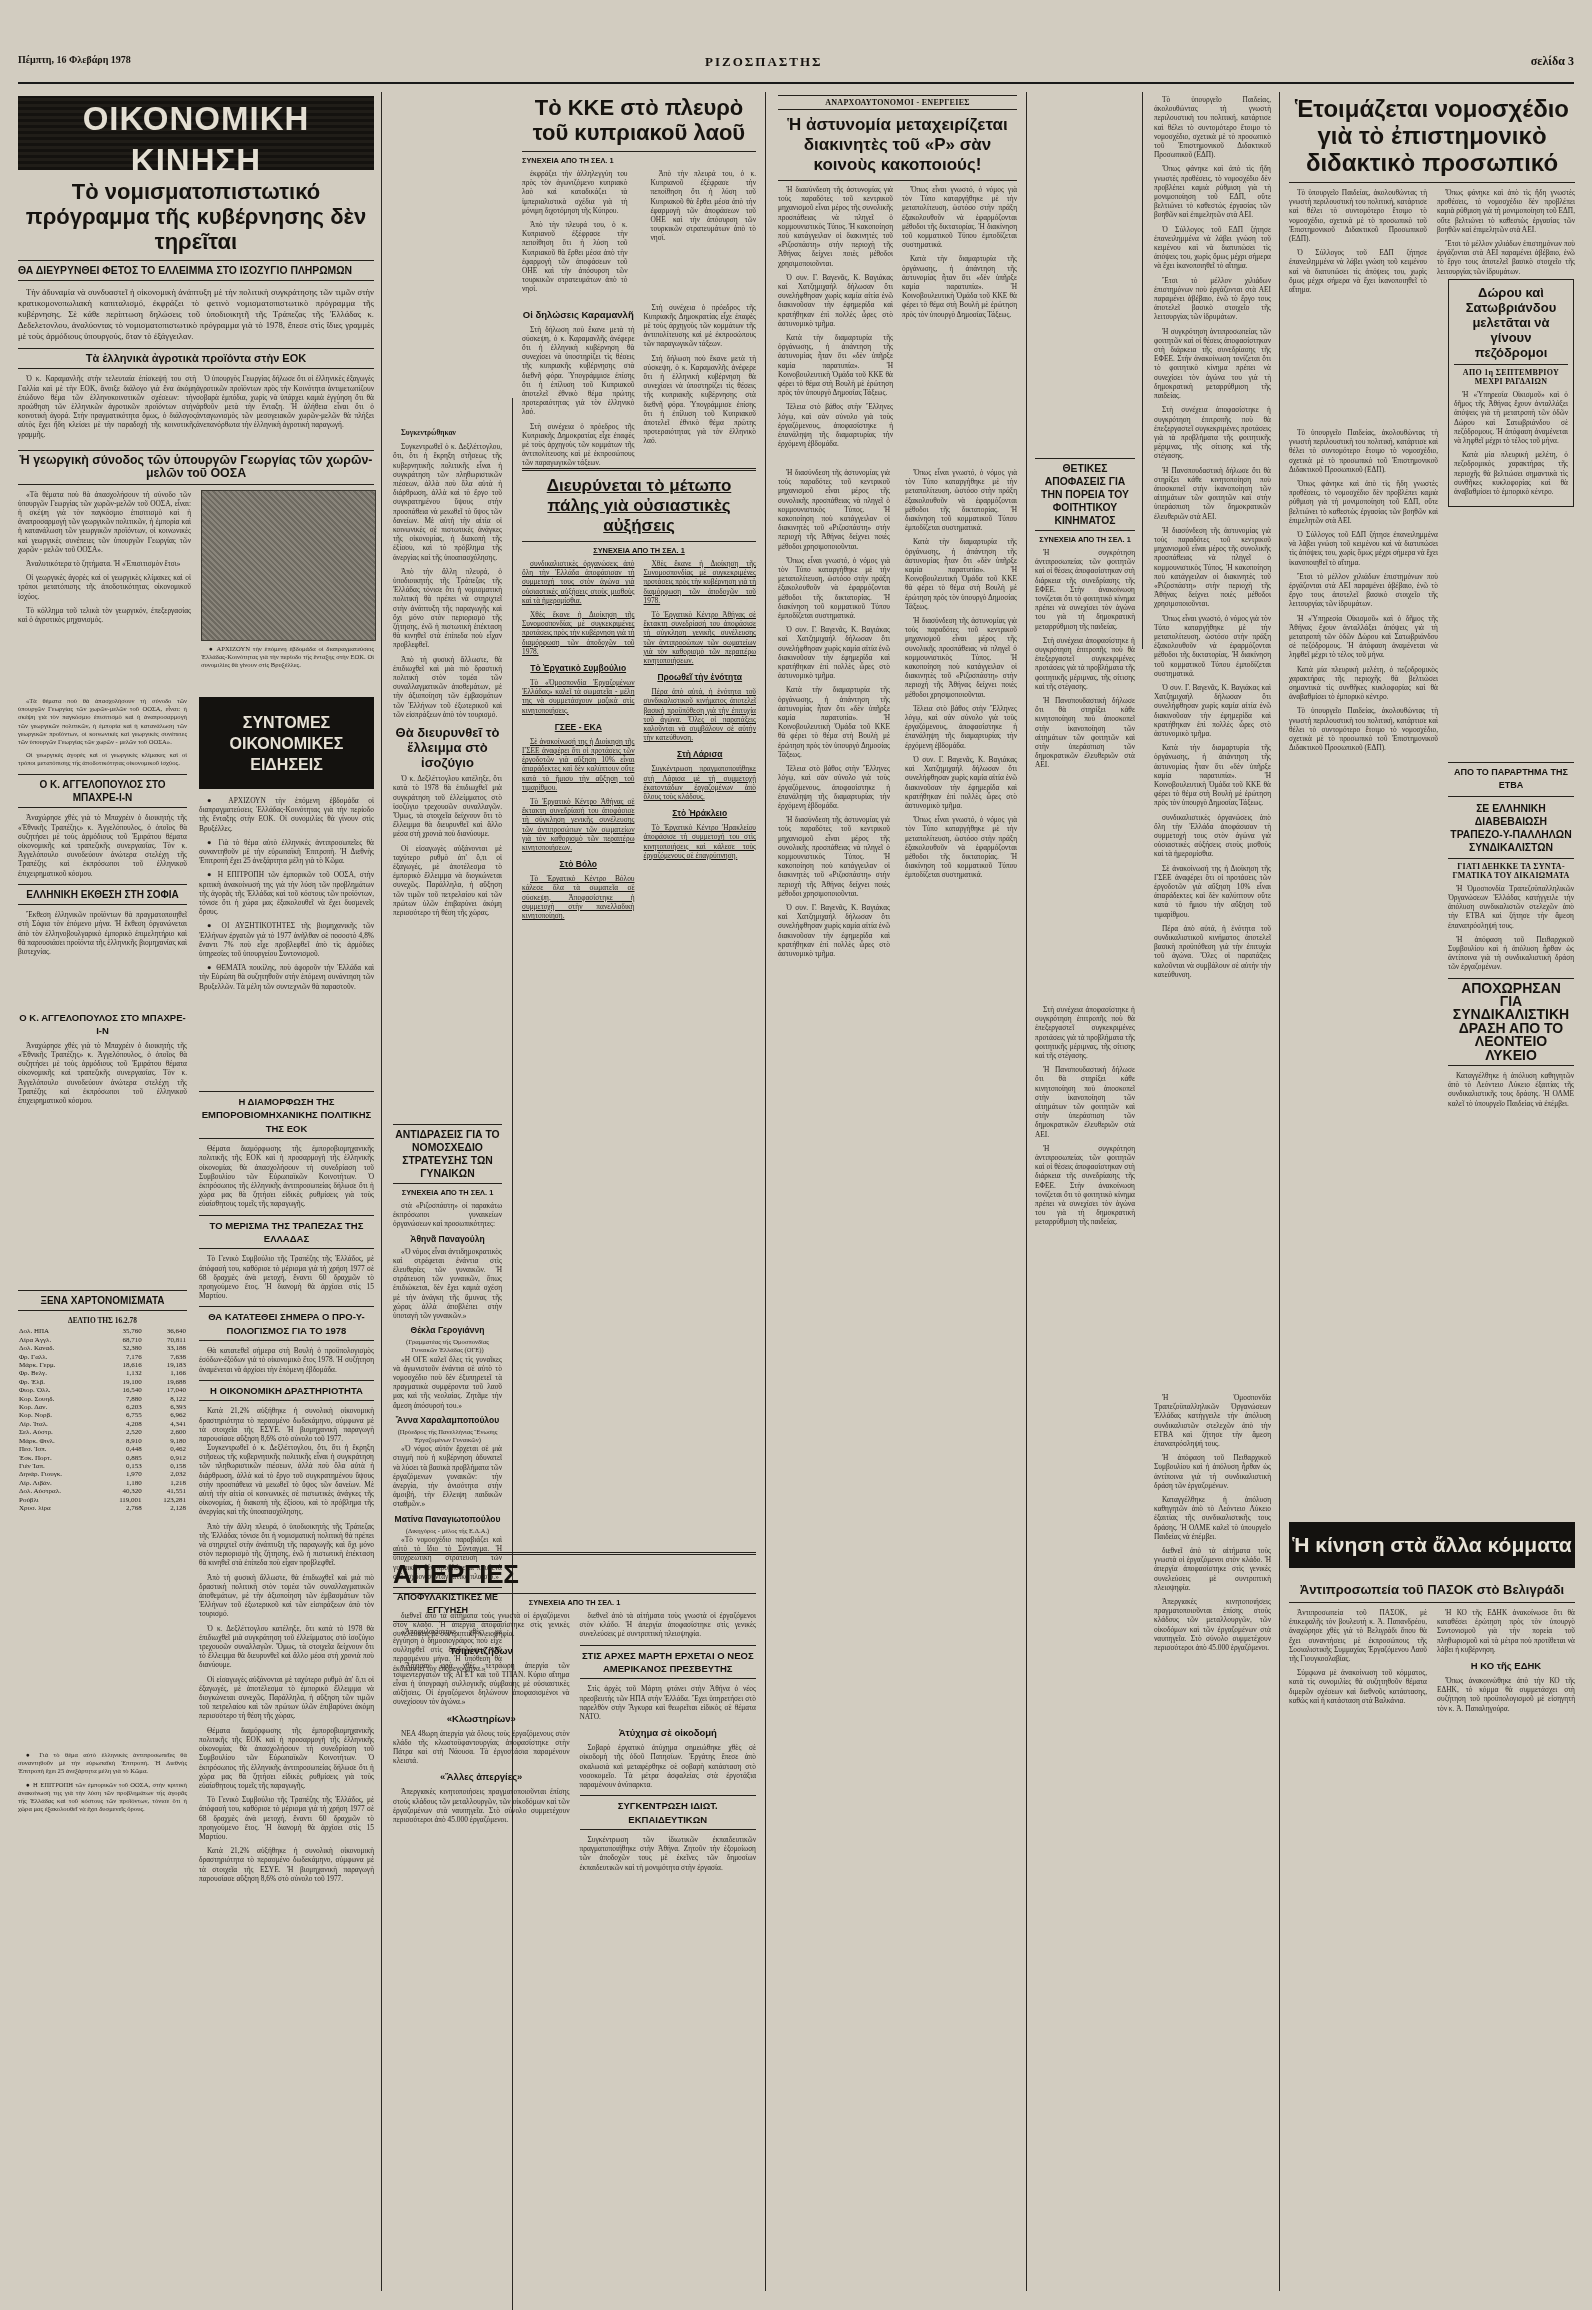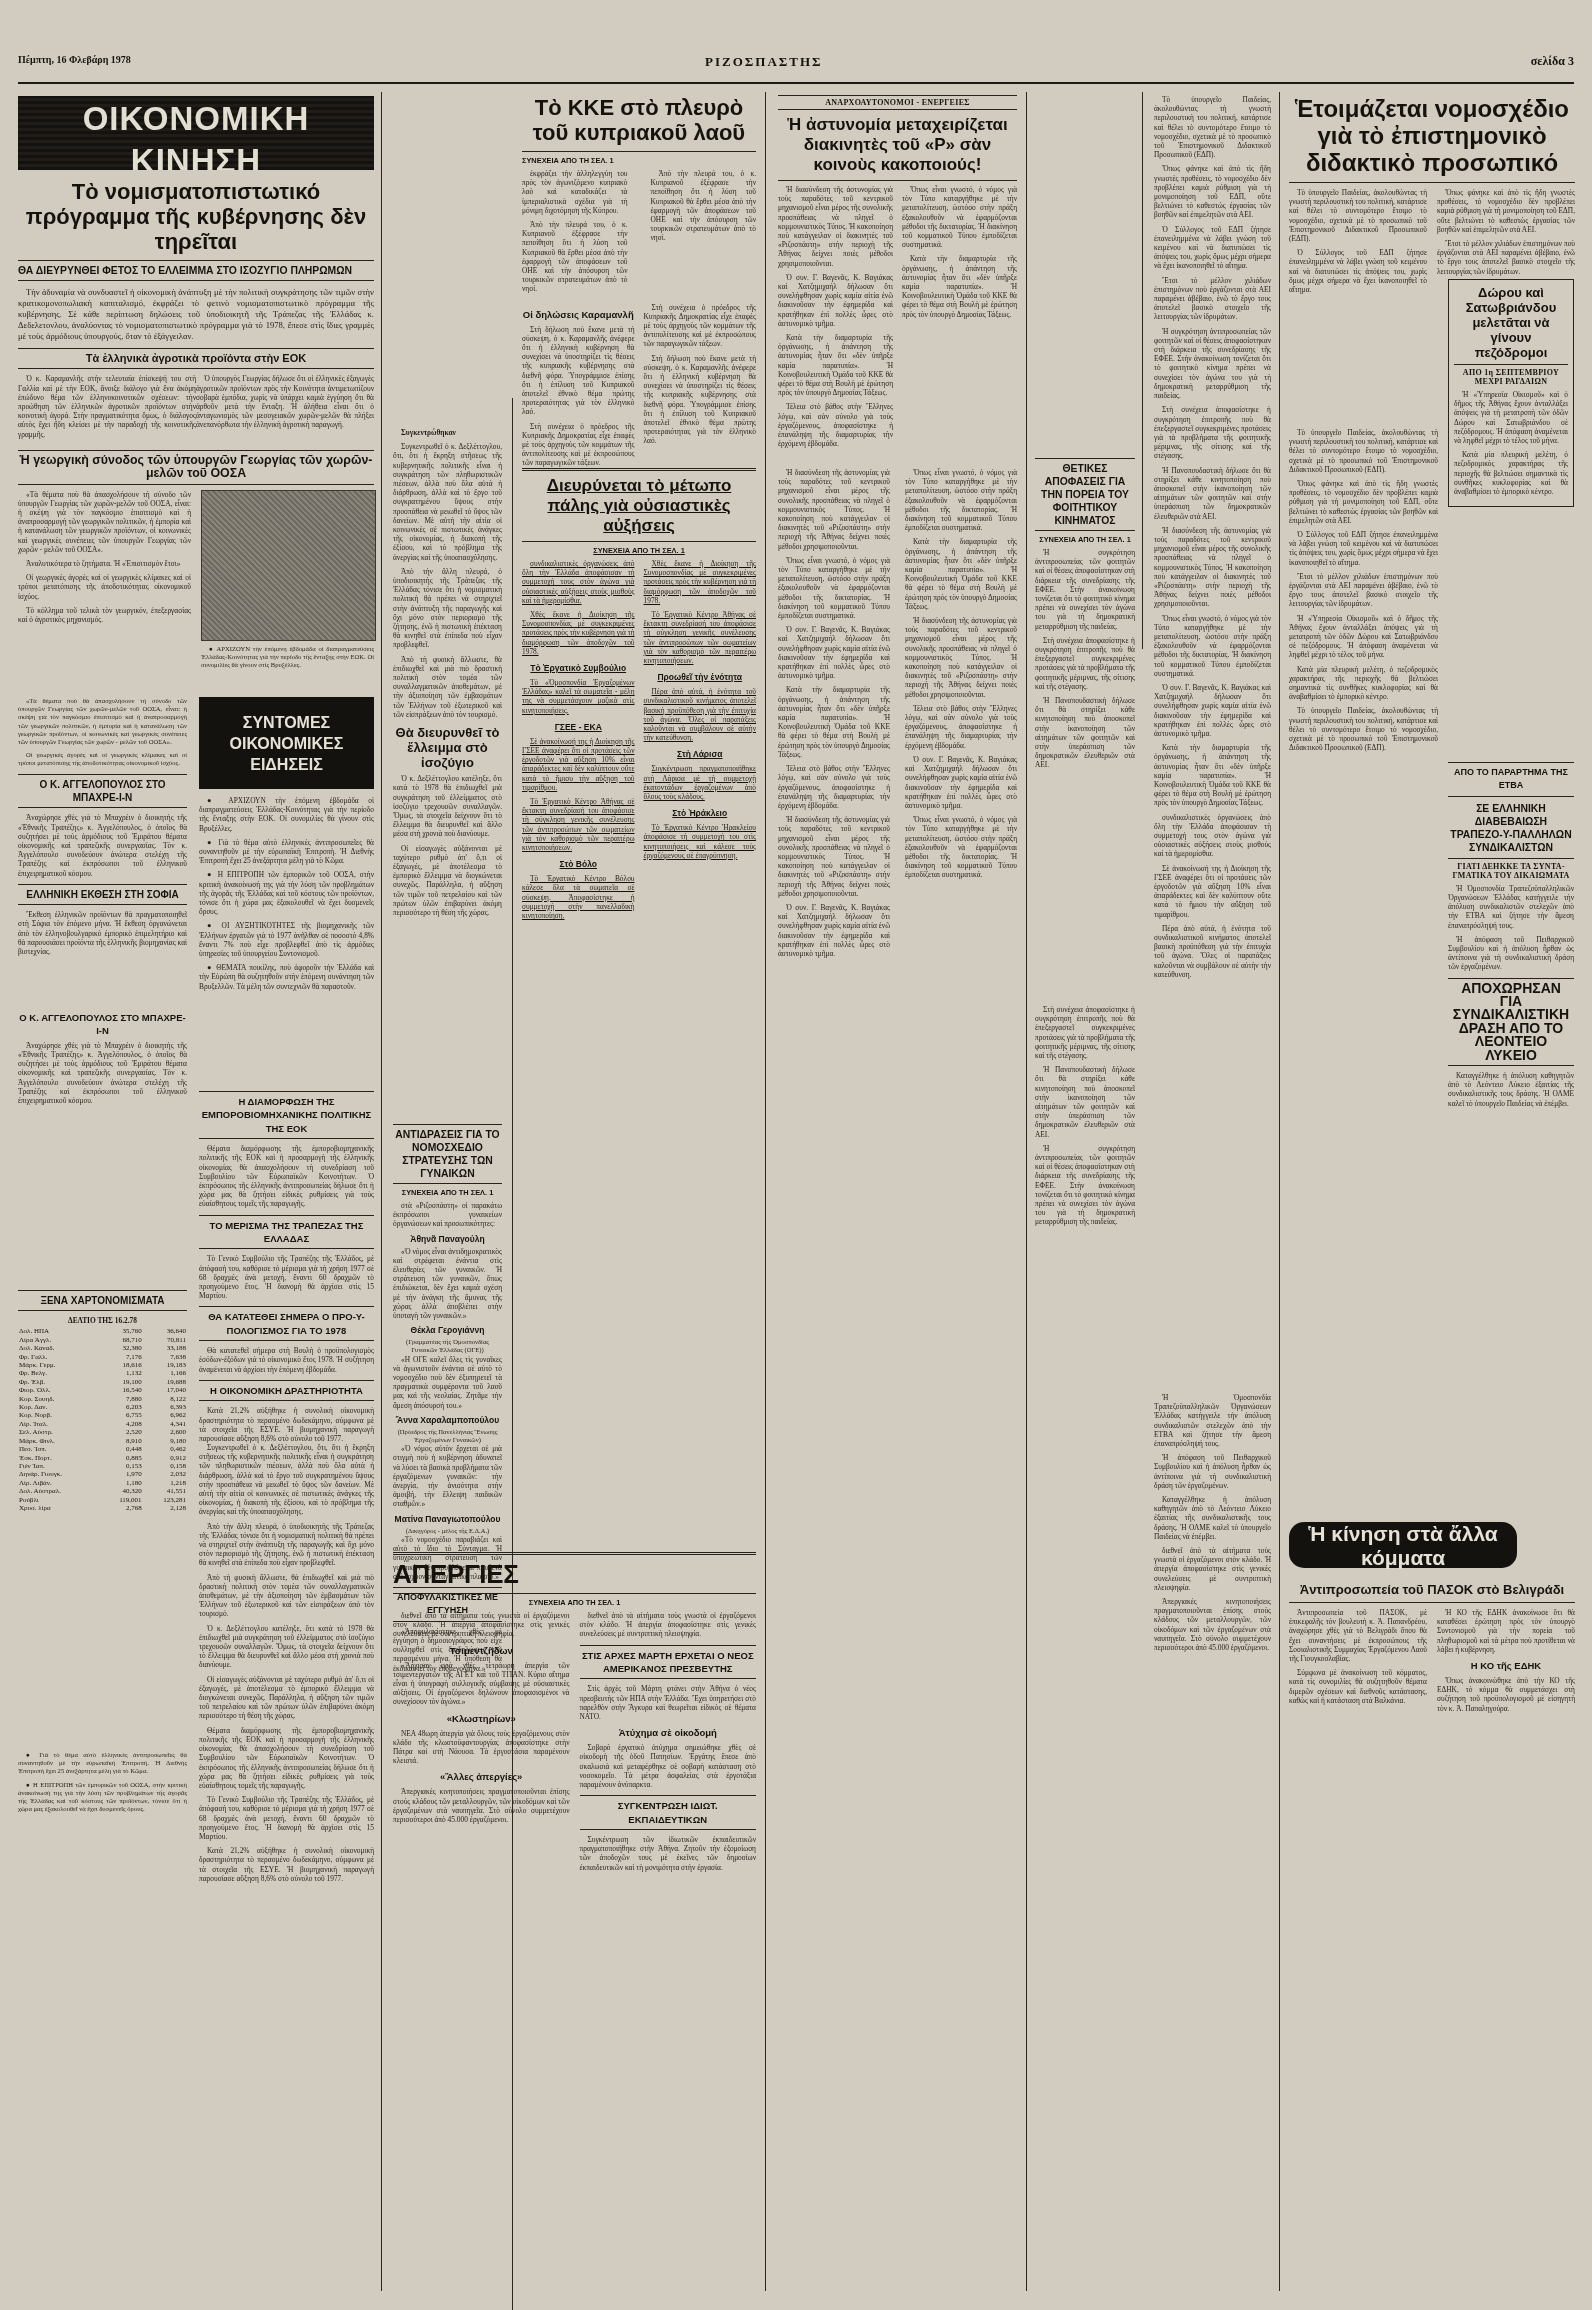--- a/index.html
+++ b/index.html
@@ -598,21 +598,21 @@
     <div class="body" style="margin-top:4px;">
       <p>Ἡ Ὁμοσπονδία Τραπεζοϋπαλληλικῶν Ὀργανώσεων Ἑλλάδας κατήγγειλε τὴν ἀπόλυση συνδικαλιστῶν στελεχῶν ἀπὸ τὴν ΕΤΒΑ καὶ ζήτησε τὴν ἄμεση ἐπαναπρόσληψή τους.</p>
       <p>Ἡ ἀπόφαση τοῦ Πειθαρχικοῦ Συμβουλίου καὶ ἡ ἀπόλυση ἦρθαν ὡς ἀντίποινα γιὰ τὴ συνδικαλιστικὴ δράση τῶν ἐργαζομένων.</p>
     </div>
     <div class="sect-title" style="font-size:14px;">ΑΠΟΧΩΡΗΣΑΝ ΓΙΑ ΣΥΝΔΙΚΑΛΙΣΤΙΚΗ ΔΡΑΣΗ ΑΠΟ ΤΟ ΛΕΟΝΤΕΙΟ ΛΥΚΕΙΟ</div>
     <div class="body">
         <p>Καταγγέλθηκε ἡ ἀπόλυση καθηγητῶν ἀπὸ τὸ Λεόντειο Λύκειο ἐξαιτίας τῆς συνδικαλιστικῆς τους δράσης. Ἡ ΟΛΜΕ καλεῖ τὸ ὑπουργεῖο Παιδείας νὰ ἐπέμβει.</p>
       </div>
   </div>
 
-  <div class="blackbar" style="position:absolute;left:1289px;top:1522px;width:228px;height:46px;display:flex;align-items:flex-start;justify-content:center;border-radius:15px;">
+  <div class="blackbar" style="position:absolute;left:1289px;top:1522px;width:286px;height:46px;display:flex;align-items:center;justify-content:center;">
     <span style="font-size:21px;">Ἡ κίνηση στὰ ἄλλα κόμματα</span>
   </div>
 
   <div class="col" style="left:1289px;top:1582px;width:286px;">
     <h4 class="hl-sm" style="margin-bottom:5px;">Ἀντιπροσωπεία τοῦ ΠΑΣΟΚ στὸ Βελιγράδι</h4>
     <div class="rule-b" style="margin:0 0 5px;"></div>
     <div style="display:flex;gap:10px;">
       <div class="body" style="flex:1;">
         <p>Ἀντιπροσωπεία τοῦ ΠΑΣΟΚ, μὲ ἐπικεφαλῆς τὸν βουλευτὴ κ. Ἀ. Παπανδρέου, ἀναχώρησε χθὲς γιὰ τὸ Βελιγράδι ὅπου θὰ ἔχει συναντήσεις μὲ ἐκπροσώπους τῆς Σοσιαλιστικῆς Συμμαχίας Ἐργαζόμενου Λαοῦ τῆς Γιουγκοσλαβίας.</p>
         <p>Σύμφωνα μὲ ἀνακοίνωση τοῦ κόμματος, κατὰ τὶς συνομιλίες θὰ συζητηθοῦν θέματα διμερῶν σχέσεων καὶ διεθνοῦς κατάστασης, καθὼς καὶ ἡ κατάσταση στὰ Βαλκάνια.</p>

